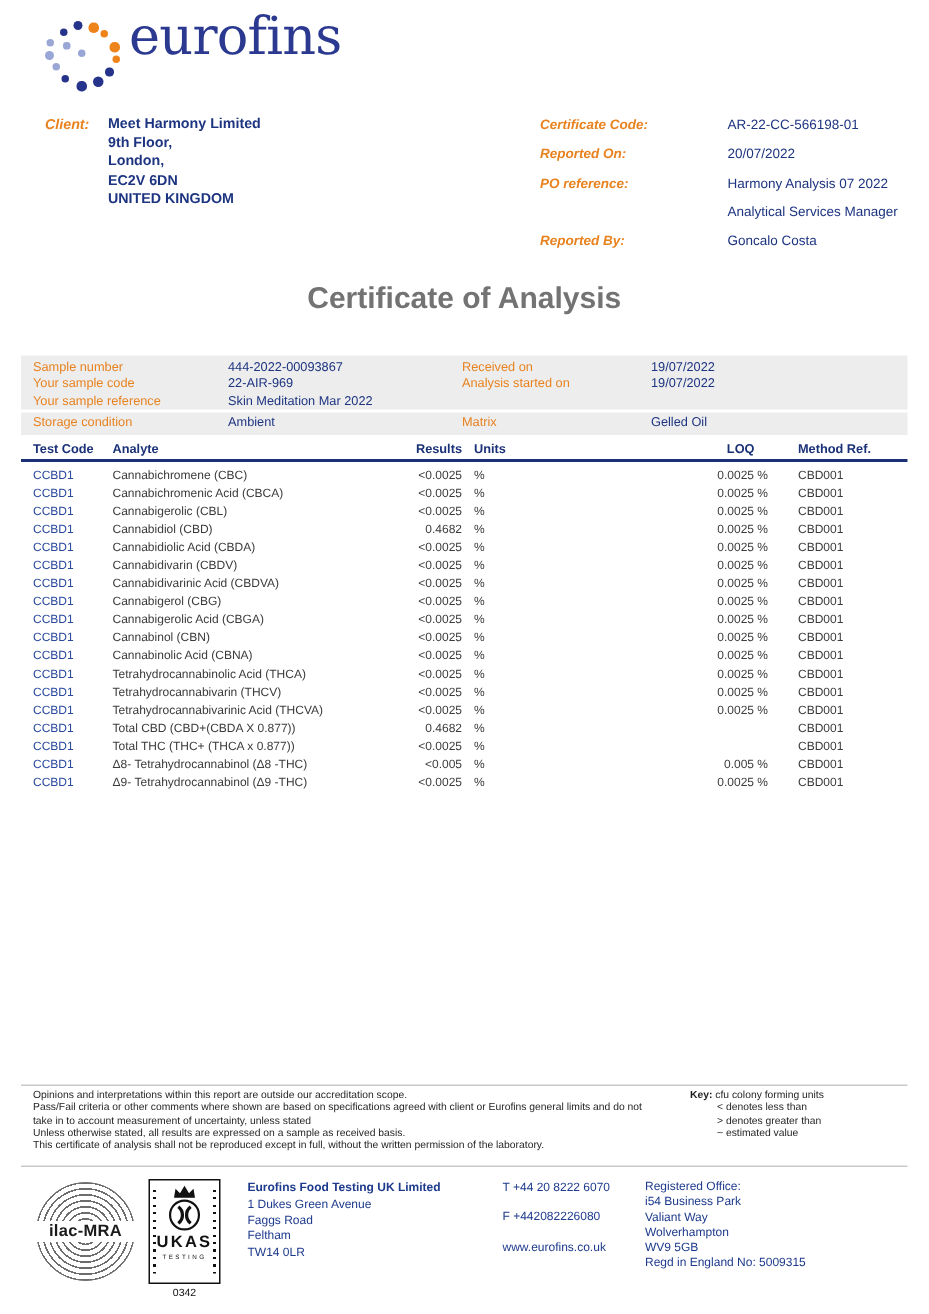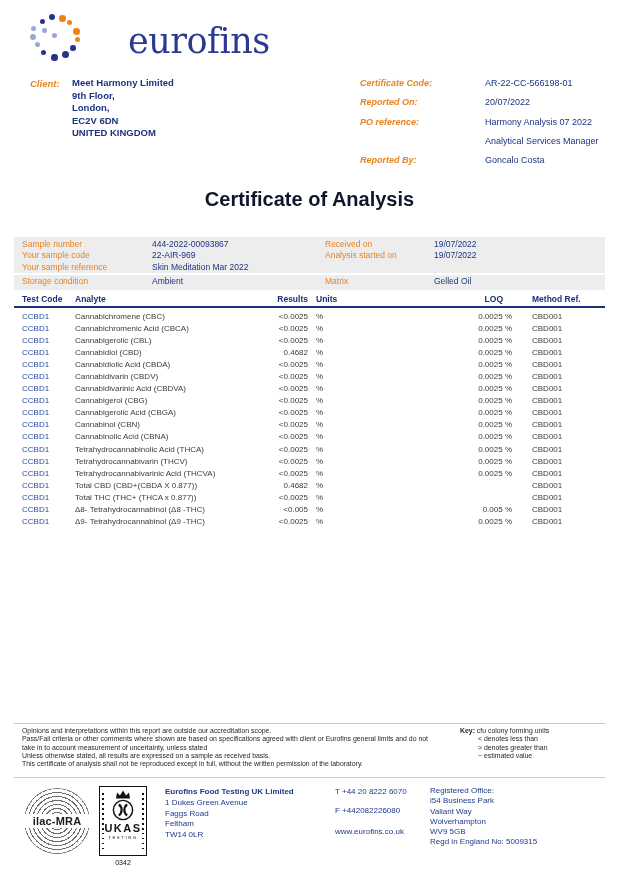--- a/index.html
+++ b/index.html
@@ -3,46 +3,46 @@
 <meta charset="utf-8">
 <style>
   * { box-sizing: border-box; margin: 0; padding: 0; }
   body { margin:0; background:#fff; }
   .page { position:relative; width:619px; height:876px; background:#ffffff;
           font-family:"Liberation Sans", sans-serif; overflow:hidden; }
 
   
   .logo-dots { position:absolute; left:30px; top:13px; width:52px; height:48px; }
   .dot { position:absolute; border-radius:50%; }
-  .logo-word { position:absolute; left:86px; top:21px; font-family:"DejaVu Serif", serif;
-               font-size:35px; color:#2b3990; letter-spacing:-0.5px;margin-left:42px; }
+  .logo-word { position:absolute; left:86px; top:5px; font-family:"DejaVu Serif", serif;
+               font-size:35px; color:#2b3990; letter-spacing:-0.5px; }
 
   
   .client-label { position:absolute; left:30px; top:78px; color:#e8821f; font-weight:bold;
                   font-style:italic; font-size:9.5px; }
   .client-lines { position:absolute; left:72px; top:77px; font-size:9.5px; font-weight:bold;
                   color:#1d3480; line-height:12.6px; }
 
   
   .meta-rows { position:absolute; left:360px; top:78px; font-size:9px; }
   .meta-row { height:19.3px; white-space:nowrap; }
   .meta-row .ml { display:inline-block; width:88px; color:#e8821f; font-weight:bold; font-style:italic; }
   .meta-row .mv { color:#1d3480; font-weight:normal;margin-left:37px; }
 
   
   .title { position:absolute; left:0; top:188px; width:619px; text-align:center;
-           font-size:20px; font-weight:bold; color:#0f172a; }
+           font-size:20px; font-weight:bold; color:#737373; }
 
   
   .si-band1 { position:absolute; left:14px; top:237px; width:591px; height:36px; background:#ededed; padding-top:2px; }
   .si-band2 { position:absolute; left:14px; top:275px; width:591px; height:15px; background:#ededed; padding-top:1px; }
   .si-row { position:relative; height:11.3px; font-size:8.5px; line-height:11.3px; }
   .si-row .l1 { position:absolute; left:8px;   color:#e8821f; }
   .si-row .v1 { position:absolute; left:138px; color:#1d3480; }
-  .si-row .l2 { position:absolute; left:294px; color:#e8821f;margin-left:17px; }
+  .si-row .l2 { position:absolute; left:294px; color:#e8821f; }
   .si-row .v2 { position:absolute; left:420px; color:#1d3480; }
 
   
   .thead { position:absolute; left:0; top:294px; width:541px; height:12px;
            font-size:8.5px; font-weight:bold; color:#1a3178; }
   .thead span, .trow span { position:absolute; white-space:nowrap; }
   .c-test   { left:22px; }
   .c-analyte{ left:75px; }
   .c-result { left:230px; width:78px; text-align:right; }
   .c-units  { left:316px; }

